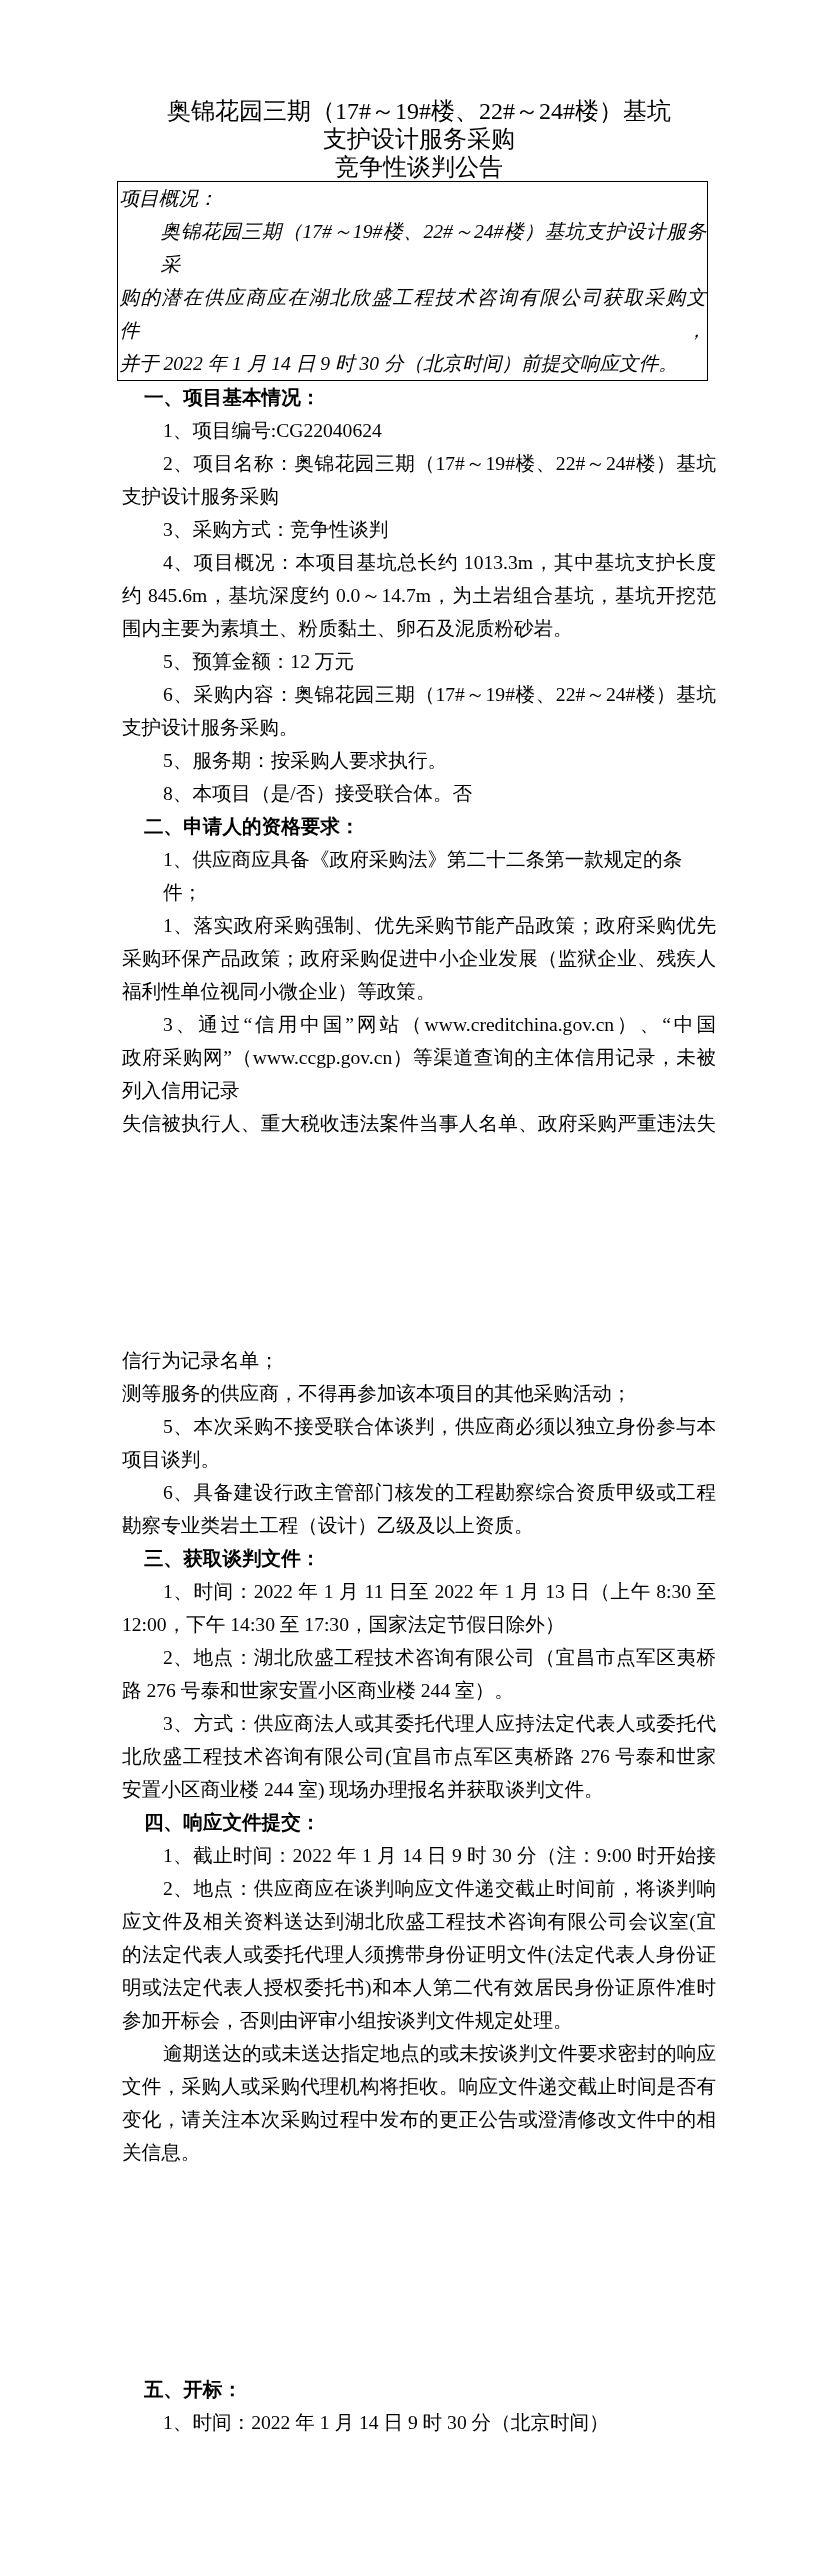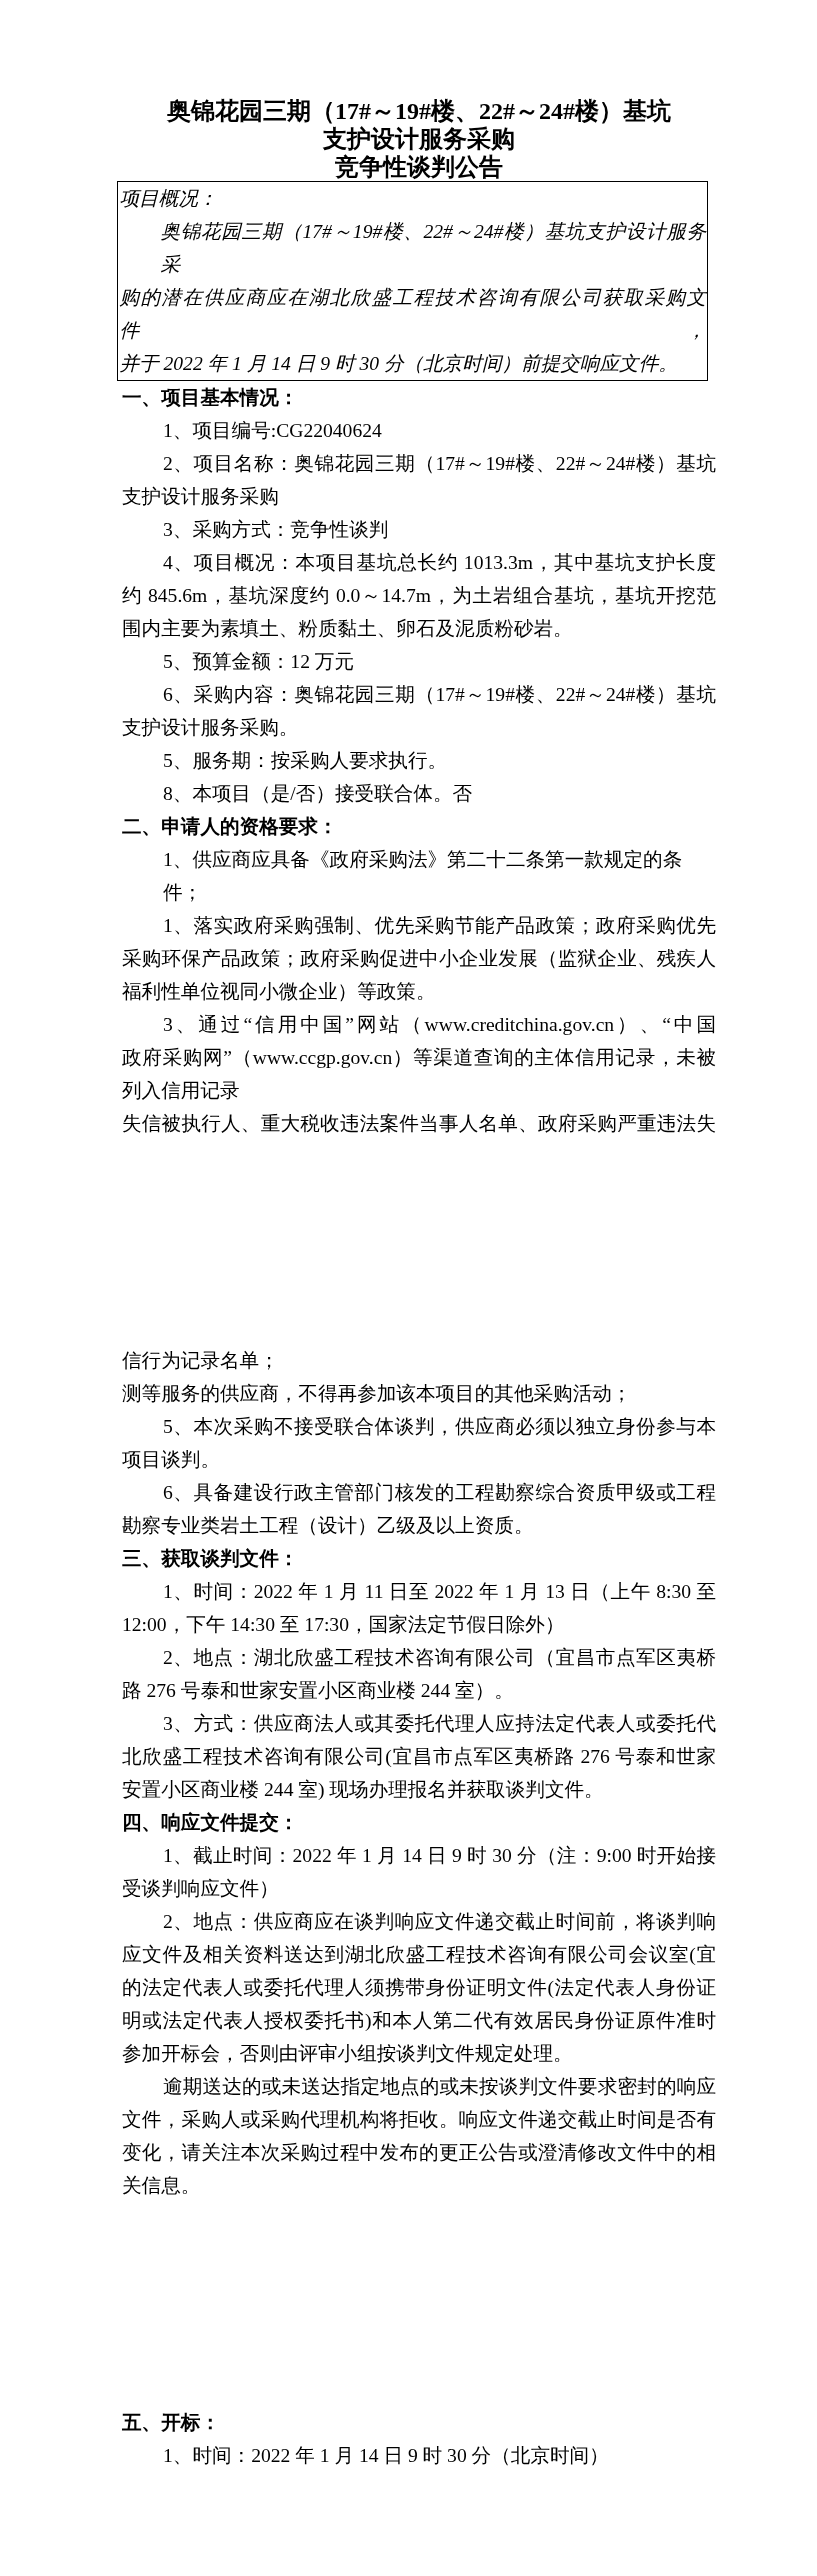--- a/index.html
+++ b/index.html
@@ -2,25 +2,25 @@
 <html style="font-size:8.2px"><head>
 <meta charset="utf-8">
 <style>
   html, body { margin:0; padding:0; }
   body {
     width:818px; height:3470px; background:#ffffff; overflow:hidden;
     font-family:"Liberation Serif","DejaVu Serif",serif; color:#000000;
   }
   .page { position:relative; width:594px; margin-left:122px; }
   .title-block { padding-top:97px; }
-  .tln { font-size:24px; line-height:28px; font-weight:bold; text-align:center; white-space:nowrap; }
+  .tln { font-size:24px; line-height:28px; font-weight:normal; text-align:center; white-space:nowrap; }
   .obox { border:1.5px solid #000000; margin-left:-4.6px; padding:0 1px; width:calc(100% - 7.2px);font-style:italic; }
   .ln { font-size:19.6px; line-height:33px; min-height:33px; }
   .ind { padding-left:41px; }
-  .bold { font-weight:bold; }
+  .bold { font-weight:bold;margin-left:22px; }
   .j { text-align:justify; text-align-last:justify; }
   .pb { margin-top:204px; }
 </style>
 </head>
 <body>
 
 <div class="page">
 
   <div class="title-block">
       <div class="tln">奥锦花园三期（17#～19#楼、22#～24#楼）基坑</div>
@@ -69,21 +69,20 @@
       <div class="ln bold">三、获取谈判文件：</div>
       <div class="ln ind j">1、时间：2022 年 1 月 11 日至 2022 年 1 月 13 日（上午 8:30 至</div>
       <div class="ln">12:00，下午 14:30 至 17:30，国家法定节假日除外）</div>
       <div class="ln ind j">2、地点：湖北欣盛工程技术咨询有限公司（宜昌市点军区夷桥</div>
       <div class="ln">路 276 号泰和世家安置小区商业楼 244 室）。</div>
       <div class="ln ind j">3、方式：供应商法人或其委托代理人应持法定代表人或委托代</div>
       <div class="ln j">北欣盛工程技术咨询有限公司(宜昌市点军区夷桥路 276 号泰和世家</div>
       <div class="ln">安置小区商业楼 244 室) 现场办理报名并获取谈判文件。</div>
       <div class="ln bold">四、响应文件提交：</div>
       <div class="ln ind j">1、截止时间：2022 年 1 月 14 日 9 时 30 分（注：9:00 时开始接</div>
-      <div class="ln">受谈判响应文件）</div>
       <div class="ln ind j">2、地点：供应商应在谈判响应文件递交截止时间前，将谈判响</div>
       <div class="ln j">应文件及相关资料送达到湖北欣盛工程技术咨询有限公司会议室(宜</div>
       <div class="ln j">的法定代表人或委托代理人须携带身份证明文件(法定代表人身份证</div>
       <div class="ln j">明或法定代表人授权委托书)和本人第二代有效居民身份证原件准时</div>
       <div class="ln">参加开标会，否则由评审小组按谈判文件规定处理。</div>
       <div class="ln ind j">逾期送达的或未送达指定地点的或未按谈判文件要求密封的响应</div>
       <div class="ln j">文件，采购人或采购代理机构将拒收。响应文件递交截止时间是否有</div>
       <div class="ln j">变化，请关注本次采购过程中发布的更正公告或澄清修改文件中的相</div>
       <div class="ln">关信息。</div>
       <div class="ln bold pb">五、开标：</div>

